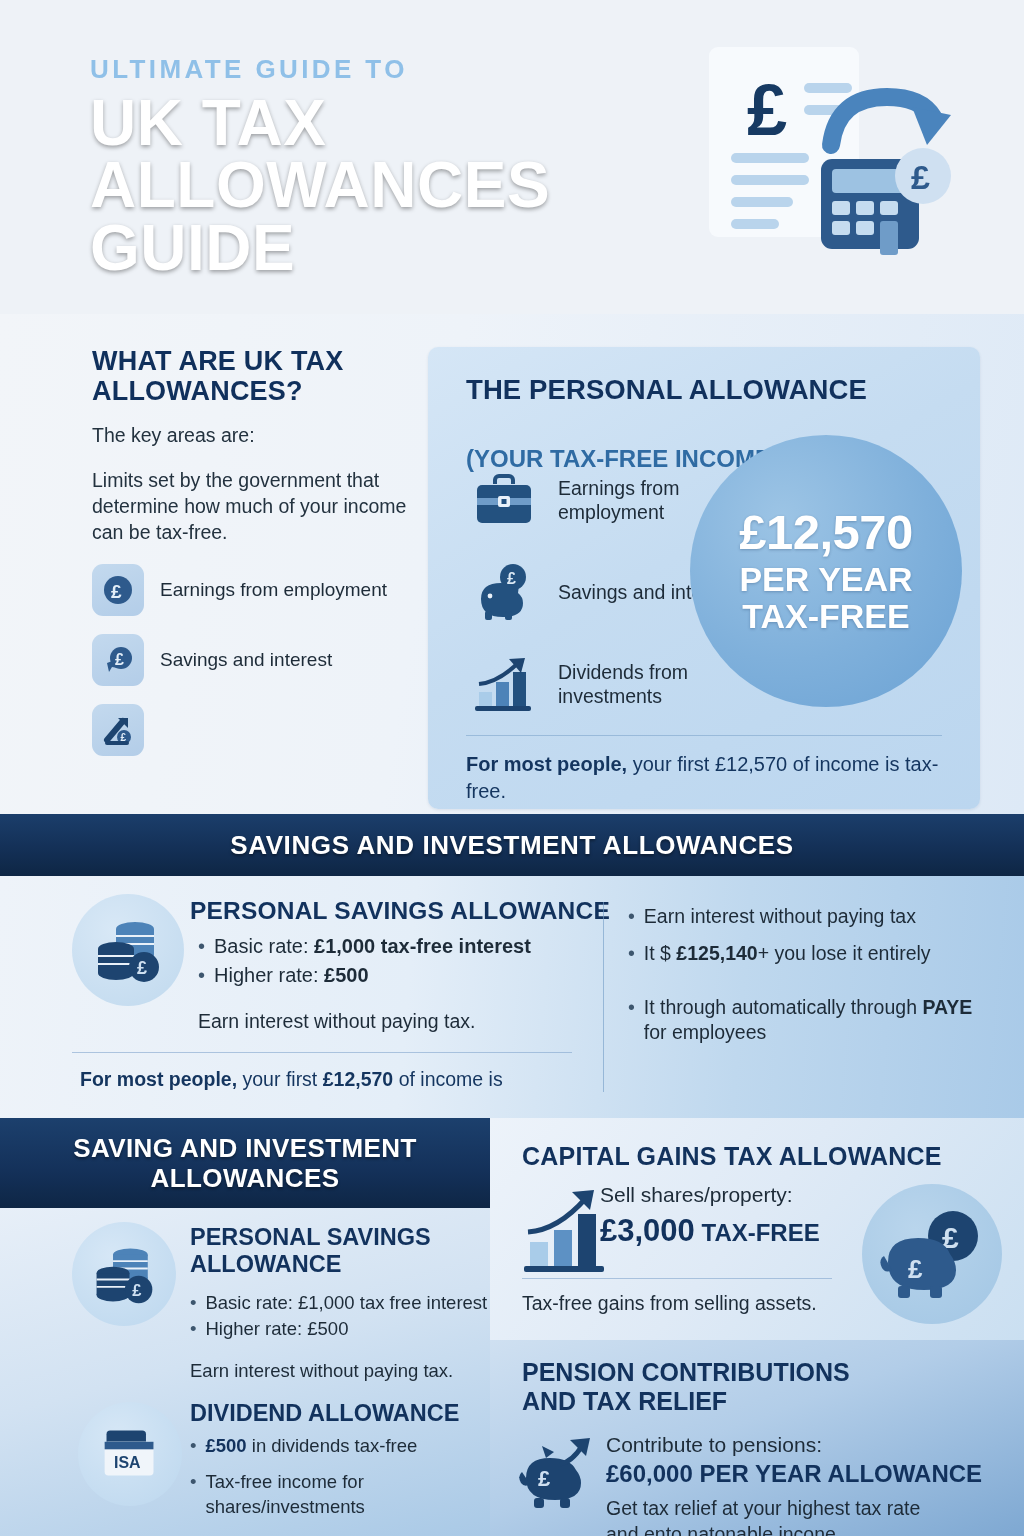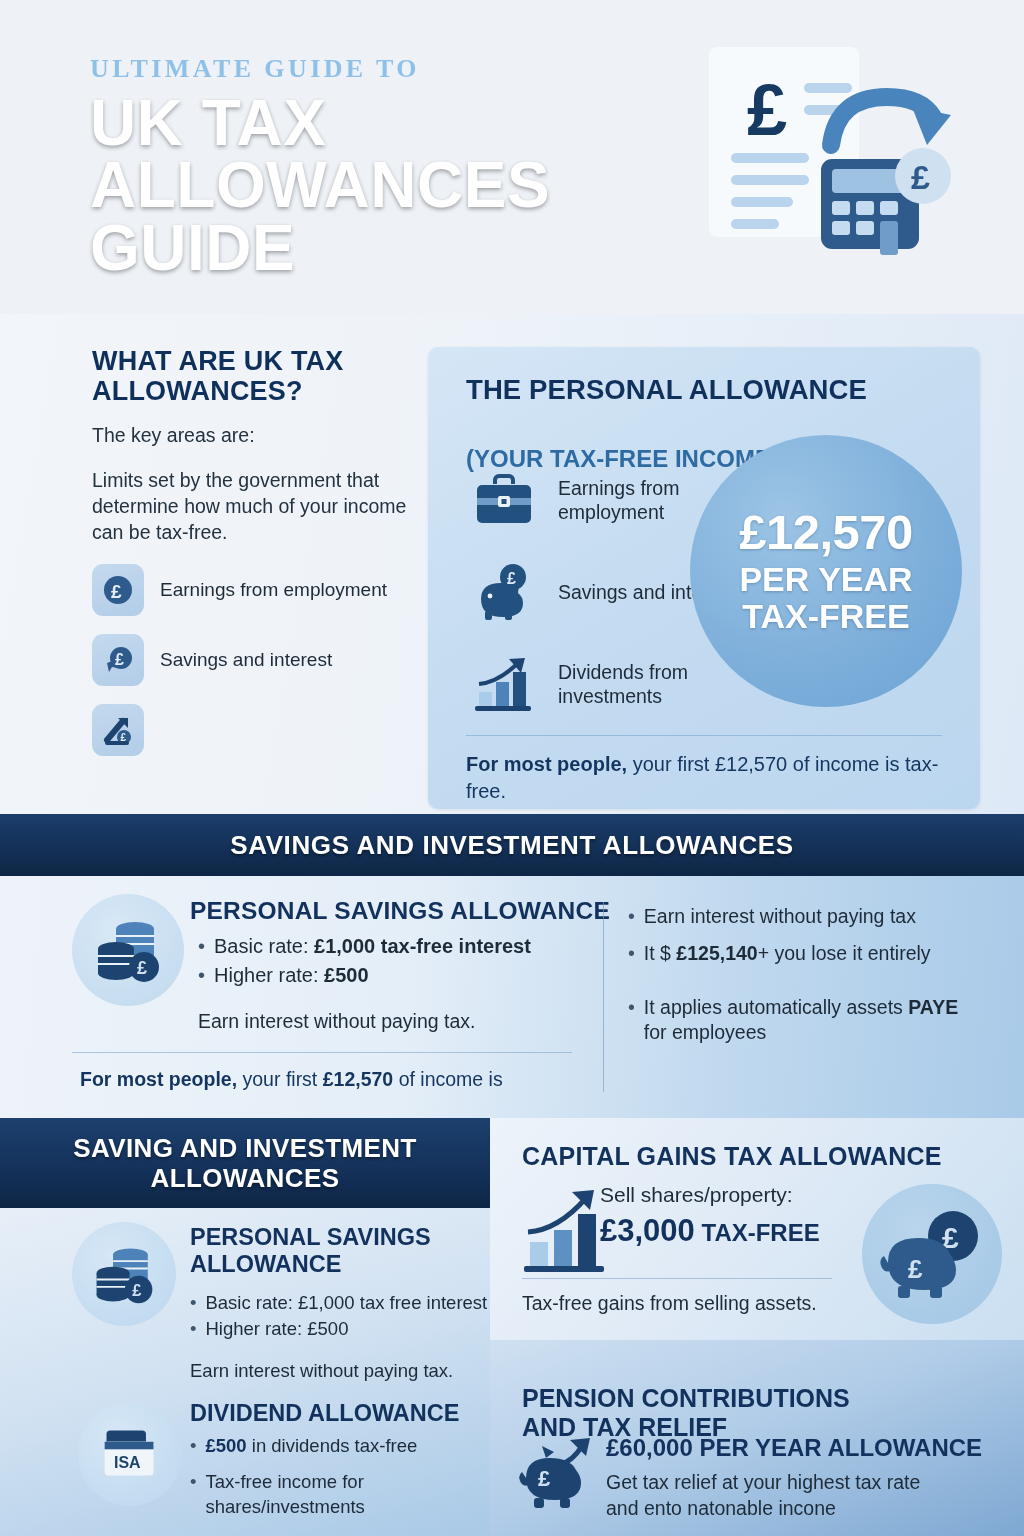--- a/index.html
+++ b/index.html
@@ -13,21 +13,21 @@
   .page { position:relative; width:1024px; height:1536px; overflow:hidden; }
 
   
   .hero {
     position:absolute; left:0; top:0; width:1024px; height:314px;
     background:linear-gradient(135deg,#0d2murky 0%,#0d2a4e 0%,#113561 55%,#0c2446 100%);
   }
   .hero-inner { position:absolute; left:90px; top:55px; width:620px; }
   .kicker {
     color:#8fc0e8; font-size:26px; font-weight:bold; letter-spacing:3.4px;
-    text-transform:uppercase; line-height:1.1;font-family:Liberation Serif, serif;
+    text-transform:uppercase; line-height:1.1;
   }
   .hero-title {
     color:#ffffff; font-size:64px; font-weight:bold; line-height:0.98;
     letter-spacing:0.5px; margin-top:8px;
     text-shadow:0 2px 4px rgba(0,0,0,0.35);
   }
   .hero-title span { display:block; }
   .hero-art { position:absolute; right:55px; top:35px; width:270px; height:250px; }
 
   
@@ -157,21 +157,21 @@
   .cg-pig-circle {
     position:absolute; right:22px; top:66px; width:140px; height:140px; border-radius:50%;
     background:radial-gradient(circle at 38% 32%,#b9d5ec,#a2c6e4);
     display:flex; align-items:center; justify-content:center;
   }
 
   .b4-right-bot {
     position:absolute; left:490px; top:1340px; width:534px; height:196px;
     background:linear-gradient(160deg,#cfe0f1 0%,#b2cde8 45%,#7ea8d2 100%);
   }
-  .pn-title { position:absolute; left:32px; top:18px; color:#12325d; font-size:25px; font-weight:bold; line-height:1.16;margin-top:26px; }
+  .pn-title { position:absolute; left:32px; top:18px; color:#12325d; font-size:25px; font-weight:bold; line-height:1.16; }
   .pn-ico { position:absolute; left:28px; top:96px; width:78px; height:74px; }
   .pn-lines { position:absolute; left:116px; top:92px; width:400px; }
   .pn-l1 { color:#1d2b38; font-size:21px; line-height:1.25; }
   .pn-l2 { color:#12325d; font-size:24px; font-weight:bold; line-height:1.3; }
   .pn-l3 { color:#1d2b38; font-size:19.5px; line-height:1.3; margin-top:7px; }
 </style>
 </head>
 <body>
 
 <div class="page">
@@ -362,21 +362,21 @@
         <span class="b-dot">•</span>
         <span>Earn interest without paying tax</span>
       </div>
       <div class="b-row">
         <span class="b-dot">•</span>
         <span><span>It $ </span><b>£125,140</b><span>+ you lose it entirely</span></span>
       </div>
       <div class="gap"></div>
       <div class="b-row">
         <span class="b-dot">•</span>
-        <span><span>It applies automatically assets </span><b>PAYE</b><span> for employees</span></span>
+        <span><span>It through automatically through </span><b>PAYE</b><span> for employees</span></span>
       </div>
     </div>
   </section>
 
   <div class="b4-left-hdr">
     <h2>
       <span>SAVING AND INVESTMENT</span><br>
       <span>ALLOWANCES</span>
     </h2>
   </div>
@@ -474,19 +474,20 @@
         <path d="M4 36 q-5 4 -1 11 q4 5 9 1 z" fill="#1d4470"></path>
         <rect x="16" y="62" width="10" height="10" rx="3" fill="#1d4470"></rect>
         <rect x="42" y="62" width="10" height="10" rx="3" fill="#1d4470"></rect>
         <path d="M28 22 l-4 -12 l12 6 z" fill="#1d4470"></path>
         <path d="M42 28 Q54 26 64 10" stroke="#1d4470" stroke-width="5" fill="none"></path>
         <path d="M52 4 L72 2 L68 20 Z" fill="#1d4470"></path>
         <text x="20" y="50" font-family="Liberation Sans, sans-serif" font-size="22" font-weight="bold" fill="#cfe0f1">£</text>
       </svg>
     </div>
     <div class="pn-lines">
+      <div class="pn-l1">Contribute to pensions:</div>
       <div class="pn-l2">£60,000 PER YEAR ALLOWANCE</div>
       <div class="pn-l3">Get tax relief at your highest tax rate</div>
       <div class="pn-l3" style="margin-top:0">and ento natonable incone</div>
     </div>
   </section>
 
 </div>
 
 </body></html>

